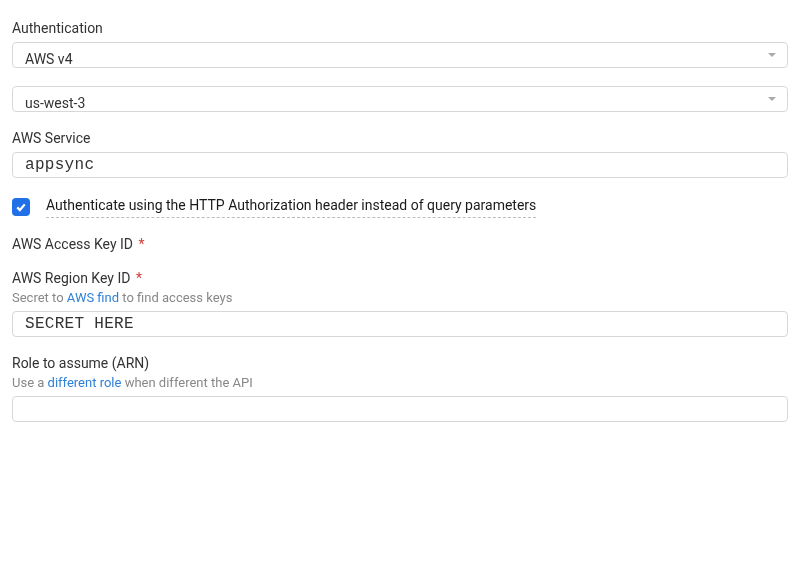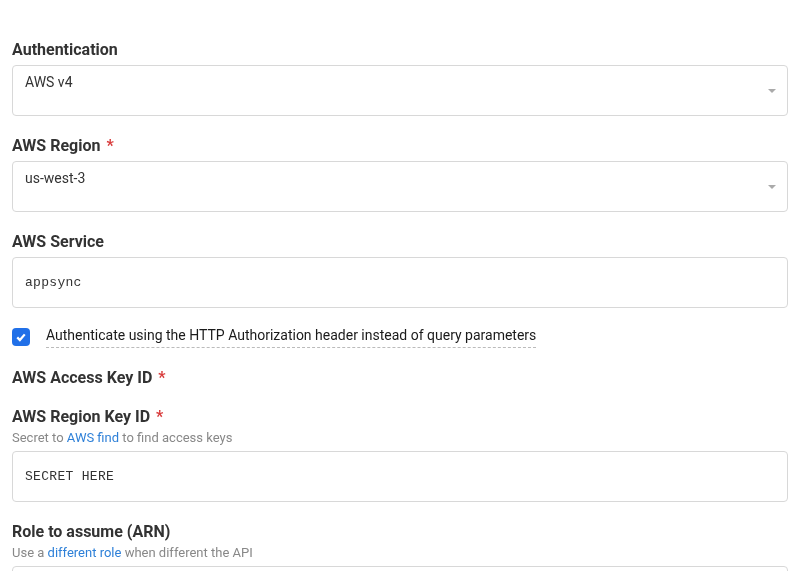--- a/index.html
+++ b/index.html
@@ -13,46 +13,45 @@
       color: #333;
       background: #fff;
       padding: 20px 12px;
       width: 800px;
     }
     .field-group {
       margin-bottom: 18px;
     }
     .field-label {
       display: block;
-      font-size: 16px;
+      font-size: 14px;
       color: #333;
       margin-bottom: 6px;
-      font-weight: 700;
-      margin-top: 20px;
+      font-weight: 400;
     }
     .required {
       color: #d83b3b;
       margin-left: 2px;
     }
     .helper-text {
       font-size: 13px;
       color: #888;
       margin-bottom: 6px;
       margin-top: -2px;
     }
     .helper-text a {
       color: #2e80d8;
       text-decoration: none;
     }
     .select-wrapper {
       position: relative;
     }
     .select-box, .text-input {
       width: 100%;
-      height: 51px;
+      height: 26px;
       padding: 8px 12px;
       border: 1px solid #d8d8d8;
       border-radius: 4px;
       font-size: 14px;
       font-family: inherit;
       background: #fff;
       color: #333;
       outline: none;
     }
     .select-box {
@@ -67,21 +66,21 @@
       transform: translateY(-50%);
       width: 0;
       height: 0;
       border-left: 4px solid transparent;
       border-right: 4px solid transparent;
       border-top: 4px solid #aaa;
       pointer-events: none;
     }
     .mono-input {
       font-family: "SFMono-Regular", Consolas, "Liberation Mono", Menlo, monospace;
-      font-size: 13px;
+      font-size: 16px;
       letter-spacing: 0.3px;
     }
     .checkbox-row {
       display: flex;
       align-items: center;
       gap: 16px;
       margin-bottom: 18px;
     }
     .checkbox-custom {
       width: 18px;
@@ -114,24 +113,20 @@
 <body>
 
 <div class="field-group">
   <label class="field-label">Authentication</label>
   <div class="select-wrapper">
     <div class="select-box">AWS v4</div>
   </div>
 </div>
 
 <div class="field-group">
-  <label class="field-label">
-    <span>AWS Region</span>
-    <span class="required">*</span>
-  </label>
   <div class="select-wrapper">
     <div class="select-box">us-west-3</div>
   </div>
 </div>
 
 <div class="field-group">
   <label class="field-label">AWS Service</label>
   <input type="text" class="text-input mono-input" value="appsync" style="">
 </div>
 

